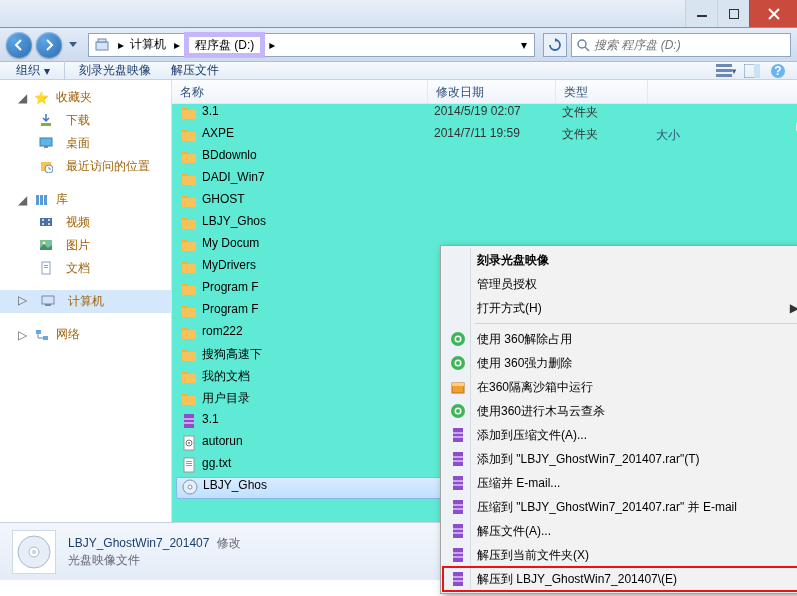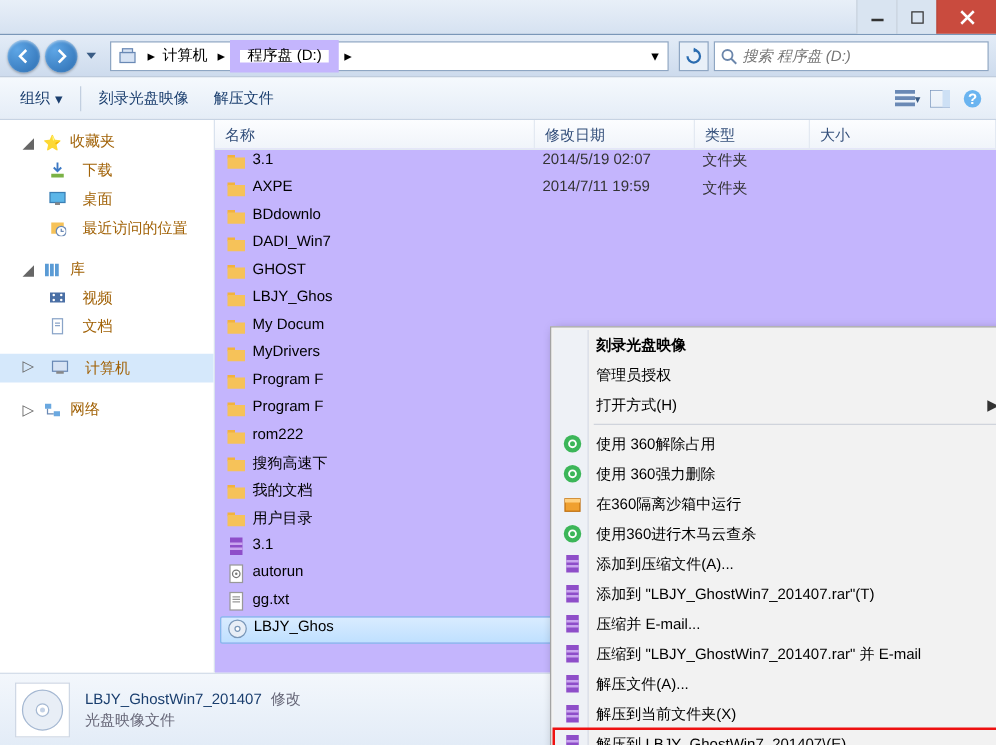--- a/index.html
+++ b/index.html
@@ -14,47 +14,47 @@
 .winbtn svg { display:block; }
 
 
 .navbar { height: 34px; background: linear-gradient(#e3ecf7,#cddbed); border-bottom:1px solid #aebfd4; display:flex; align-items:center; padding:0 6px; gap:4px; }
 .navbtn { width:26px; height:26px; border-radius:50%; background:radial-gradient(circle at 30% 30%,#5ea6e6,#2b6cb0); display:flex; align-items:center; justify-content:center; box-shadow:inset 0 1px 2px rgba(255,255,255,.5),0 1px 2px rgba(0,0,0,.3); }
 .navbtn svg { fill:#fff; }
 .navdrop { width:14px; height:20px; display:flex; align-items:center; justify-content:center; }
 .address { flex:1; height:24px; background:#fff; border:1px solid #8ea6c3; display:flex; align-items:center; padding:0 3px; margin:0 4px; }
 .address .seg { padding:0 4px 0 2px; display:flex; align-items:center; gap:4px; height:100%; }
 .address .chev { width:14px; display:flex; align-items:center; justify-content:center; }
-.addr-hl { border:8px solid #c4b5fd; padding:0 6px; height:26px; margin:-3px 0; display:flex; align-items:center; }
+.addr-hl { border:5px solid #c4b5fd; padding:0 6px; height:26px; margin:-3px 0; display:flex; }
 .addr-refresh { width:24px; height:24px; border:1px solid #8ea6c3; background:#e9f0f8; display:flex; align-items:center; justify-content:center; }
 .search { width:220px; height:24px; border:1px solid #8ea6c3; background:#fff; display:flex; align-items:center; padding:0 4px; gap:4px; }
 .search input { border:none; outline:none; flex:1; font-style:italic; color:#888; background:transparent; }
 
 
-.toolbar { height:34px; background:linear-gradient(#f5f9fd,#e5edf7); border-bottom:1px solid #c7d3e3; display:flex; align-items:center; padding:0 8px; gap:4px; }
+.toolbar { height:18px; background:linear-gradient(#f5f9fd,#e5edf7); border-bottom:1px solid #c7d3e3; display:flex; align-items:center; padding:0 8px; gap:4px; }
 .tbtn { padding:4px 8px; border-radius:2px; display:flex; align-items:center; gap:4px; color:#1a3e6e; }
 .tsp { width:1px; height:20px; background:#c2cfe0; margin:0 2px; }
 .toolbar-right { margin-left:auto; display:flex; align-items:center; gap:4px; }
 .viewicon { width:22px; height:22px; display:flex; align-items:center; justify-content:center; }
 
 
 .body { display:flex; height:calc(100% - 28px - 34px - 34px - 58px); }
 .nav { width:172px; background:#fff; border-right:1px solid #d9e2ee; overflow:hidden; padding:6px 0; }
 .nav-group { margin-bottom:10px; }
 .nav-head { display:flex; align-items:center; gap:6px; padding:3px 10px 3px 18px; }
 .nav-head .tw { width:10px; color:#666; }
 .nav-item { display:flex; align-items:flex-start; gap:12px; padding:3px 10px 3px 38px; }
 .nav-item.sel { background:#d5e8fb; }
 .nicon { width:16px; height:16px; display:flex; align-items:center; justify-content:center; }
 .nav-head .lbl, .nav-item .lbl { color:#a16207; }
 
-.list { flex:1; background:#c4b5fd; position:relative; }
+.list { flex:1; background:#5eead4; position:relative; }
 .cols { display:flex; height:24px; border-bottom:1px solid #e3e9f2; background:linear-gradient(#fcfdff,#f0f4fa); }
 .col { padding:4px 8px; border-right:1px solid #e3e9f2; color:#324e7a; }
-.c-name{width:256px;} .c-date{width:128px;} .c-type{width:92px;} .c-size{flex:1; padding-right:20px;}
+.c-name{width:256px;} .c-date{width:128px;} .c-type{width:92px;} .c-size{flex:1; padding-right:20px;margin-top:43px;}
 .rows { }
 .row { display:flex; align-items:flex-start; height:22px; padding-left:8px; }
 .row .ficon { width:18px; height:18px; margin-right:4px; display:flex; align-items:center; justify-content:center; }
 .row .rn { width:232px; overflow:hidden; white-space:nowrap; }
 .row .rd { width:128px; color:#333; }
 .row .rt { width:92px; color:#333; }
 .row .rs { flex:1; text-align:right; padding-right:20px; color:#333; }
 .row.sel { background:linear-gradient(#d9ecff,#bfe0ff); border:1px solid #84b9ec; border-radius:2px; margin:-1px 6px 0 4px; padding-left:4px; height:22px; }
 
 
@@ -243,20 +243,30 @@
               <circle cx="4" cy="9" r="1" fill="#fff"></circle>
               <circle cx="10" cy="5" r="1" fill="#fff"></circle>
               <circle cx="10" cy="9" r="1" fill="#fff"></circle>
             </svg>
           </span>
           <span class="lbl">视频</span>
         </div>
       <div class="nav-item">
           <span class="nicon">
             <svg width="14" height="14">
+              <rect x="1" y="2" width="12" height="10" fill="#76c3a2"></rect>
+              <circle cx="5" cy="5" r="1.5" fill="#fff176"></circle>
+              <path d="M1 10 L5 6 L9 10 L13 7 L13 12 L1 12 Z" fill="#4a8f6d"></path>
+            </svg>
+          </span>
+          <span class="lbl">图片</span>
+        </div>
+      <div class="nav-item">
+          <span class="nicon">
+            <svg width="14" height="14">
               <rect x="3" y="1" width="8" height="12" fill="#fff" stroke="#8aa4c8"></rect>
               <rect x="5" y="4" width="4" height="1" fill="#8aa4c8"></rect>
               <rect x="5" y="6" width="4" height="1" fill="#8aa4c8"></rect>
             </svg>
           </span>
           <span class="lbl">文档</span>
         </div>
     </div>
     <div class="nav-group">
       <div class="nav-head nav-item sel" style="padding-left:18px;">

